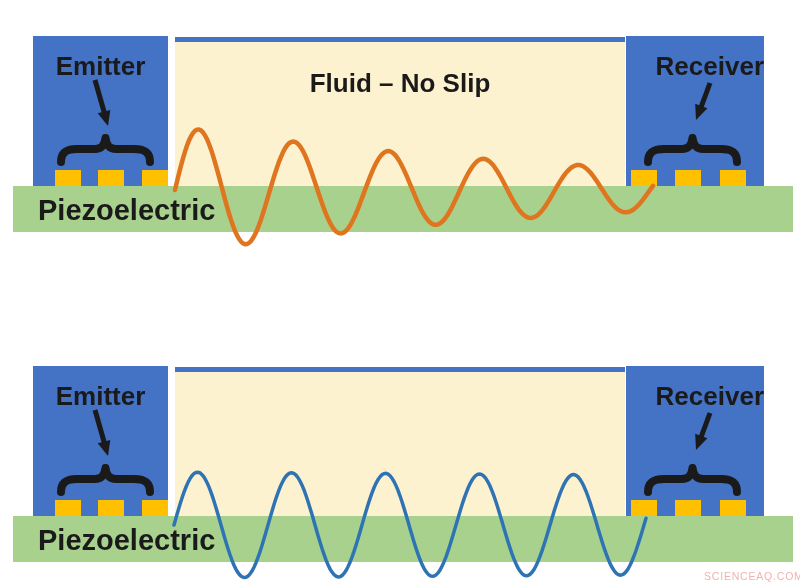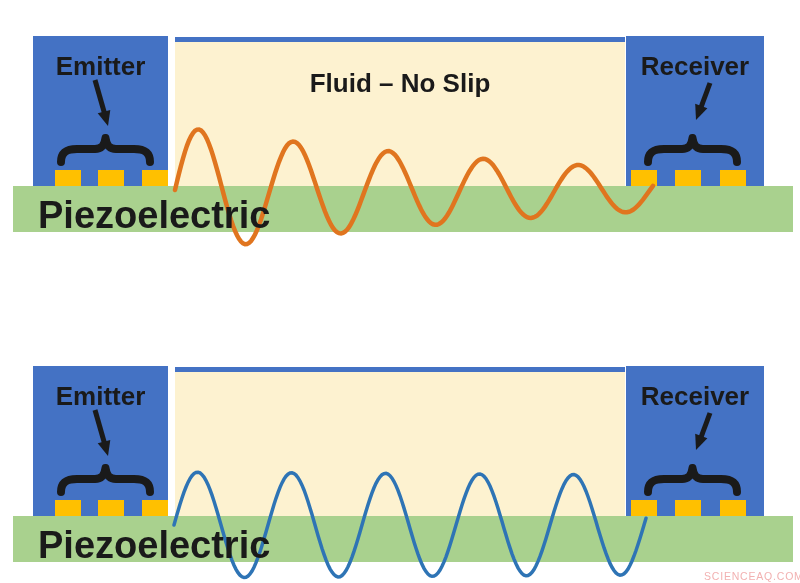--- a/index.html
+++ b/index.html
@@ -14,23 +14,23 @@
   .abs{position:absolute;}
   .green-strip{left:13px;top:178px;width:780px;height:46px;background:#A9D18E;}
   .emitter-box{left:33px;top:28px;width:135px;height:150px;background:#4472C4;}
   .receiver-box{left:626px;top:28px;width:138px;height:150px;background:#4472C4;}
   .fluid-box{left:175px;top:29px;width:450px;height:144px;background:#FDF2D0;border-top:5px solid #4472C4;}
   .electrode{top:162px;width:26px;height:16px;background:#FFC000;}
   .e1{left:55px;} .e2{left:98px;} .e3{left:142px;}
   .r1{left:631px;} .r2{left:675px;} .r3{left:720px;}
   .label{position:absolute;font-weight:700;color:#1a1a1a;white-space:nowrap;}
   .emitter-label{left:33px;top:43px;width:135px;text-align:center;font-size:26px;}
-  .receiver-label{left:626px;top:43px;width:138px;text-align:center;font-size:26px;}
+  .receiver-label{left:626px;top:43px;width:138px;text-align:right;font-size:26px;}
   .fluid-label{left:175px;top:60px;width:450px;text-align:center;font-size:26px;}
-  .piezo-label{left:38px;top:186px;font-size:38px;}
+  .piezo-label{left:38px;top:186px;font-size:29px;}
   .overlay{position:absolute;left:0;top:0;width:800px;height:300px;pointer-events:none;}
   .watermark{position:absolute;left:704px;top:562px;font-size:10.5px;letter-spacing:0.8px;font-weight:400;}
 </style>
 </head>
 <body>
 
 <div id="stage">
 
   <div class="panel" id="panel-0">
     <div class="abs green-strip"></div>

